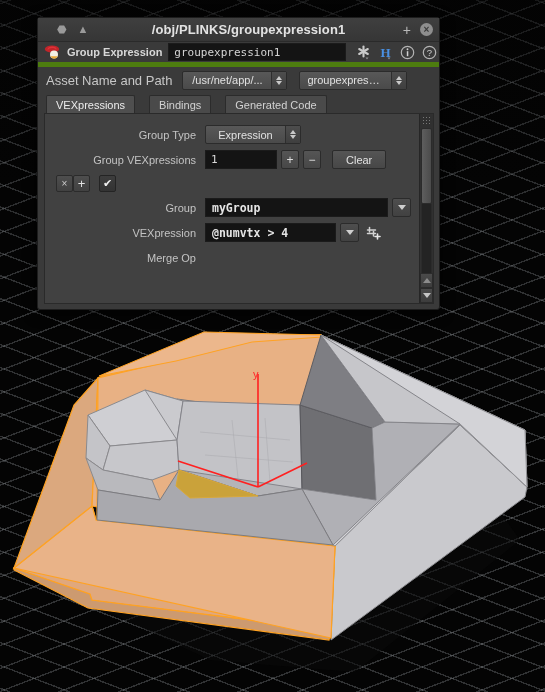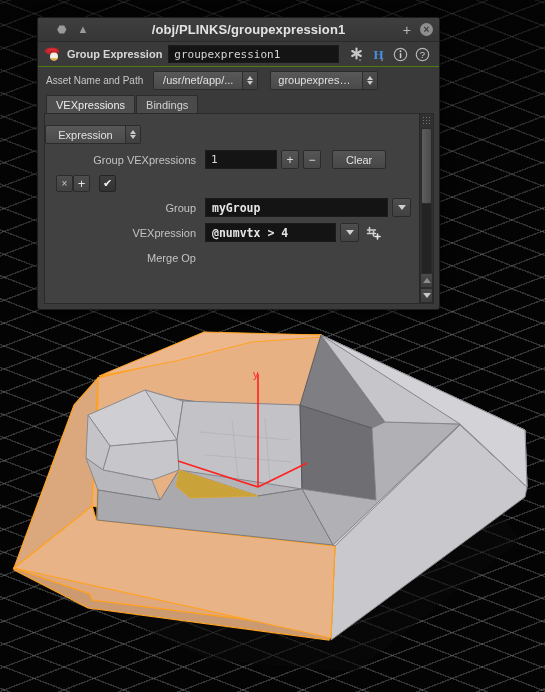--- a/index.html
+++ b/index.html
@@ -71,39 +71,39 @@
   .tb-close {
     width: 13px; height: 13px; border-radius: 50%;
     background: #8e8e8e; color:#3a3a3a; font-size: 10px;
     display:flex; align-items:center; justify-content:center;
     line-height:1; font-weight: bold;
   }
 
   
   .noderow {
     height: 25px; flex:none; display:flex; align-items:center;
-    background: #3a3a3a; padding: 0 7px 0 6px; gap:6px;
-    border-bottom: 1px solid #4d7c0f;
+    background: #3a3a3a; padding: 0 0 0 6px; gap:6px;
+    border-bottom: 5px solid #4d7c0f;
   }
   .node-icon { width:17px; height:16px; flex:none; position:relative; }
   .node-label { color:#d8d8d8; font-size: 11px; font-weight: bold; white-space:nowrap;}
   .node-name-field {
     flex: 1; height: 18px; background:#141414; border:1px solid #1b1b1b;
     color:#d5d5d5; font-family:"DejaVu Sans Mono", monospace; font-size: 11px;
     padding: 0 5px; display:flex; align-items:center; min-width: 0;
   }
   .hdr-icons { display:flex; align-items:center; gap: 7px; padding-left:4px; padding-right:2px;}
   .hico { width:15px; height:15px; position:relative; }
 
   
   .assetrow {
     height: 26px; flex:none; display:flex; align-items:center;
     padding: 0 5px 0 8px; gap:6px; background:#3a3a3a;
   }
-  .asset-label { color:#c7c7c7; font-size: 10px; white-space:nowrap; }
+  .asset-label { color:#c7c7c7; font-size: 13px; white-space:nowrap; }
   .menu-field {
     height: 19px; background: linear-gradient(#585858,#4a4a4a);
     border:1px solid #2b2b2b; border-radius:2px;
     display:flex; align-items:center; overflow:hidden;
   }
   .menu-field .mtext {
     flex:1; color:#e0e0e0; font-size:11px; padding:0 7px; text-align:center;
     white-space:nowrap; overflow:hidden; text-overflow:ellipsis;
   }
   .spin {
@@ -112,21 +112,21 @@
     border-left:1px solid #2e2e2e;
     display:flex; flex-direction:column; align-items:center; justify-content:center; gap:1px;
   }
   .spin i { width:0;height:0;border-left:3.5px solid transparent;border-right:3.5px solid transparent;}
   .spin i.up { border-bottom:4px solid #c9c9c9; }
   .spin i.dn { border-top:4px solid #c9c9c9; }
 
   
   .tabstrip {
     flex:none; height: 20px; display:flex; align-items:flex-end;
-    padding-left: 8px; background:#3a3a3a; gap:1px;
+    padding-left: 8px; background:#3a3a3a; gap:14px;
   }
   .tab {
     height: 18px; padding: 0 9px; font-size: 11px; color:#d2d2d2;
     background: #4a4a4a; border:1px solid #2b2b2b; border-bottom:none;
     border-radius: 2px 2px 0 0; display:flex; align-items:center;
   }
   .tab.active { background:#4f4f4f; color:#ececec; }
 
   
   .tabbody {
@@ -348,26 +348,28 @@
         <span class="spin">
             <i class="up"></i>
             <i class="dn"></i>
           </span>
       </span>
     </div>
 
     <div class="tabstrip">
       <div class="tab active">VEXpressions</div>
       <div class="tab">Bindings</div>
+      <div class="tab">Generated Code</div>
     </div>
 
     <div class="tabbody">
       <div class="formarea">
 
         <div class="frow">
+          <span class="flabel">Group Type</span>
           <span class="ffield">
             <span class="menu-field" style="width:96px;">
               <span class="mtext">Expression</span>
               <span class="spin">
                   <i class="up"></i>
                   <i class="dn"></i>
                 </span>
             </span>
           </span>
         </div>

